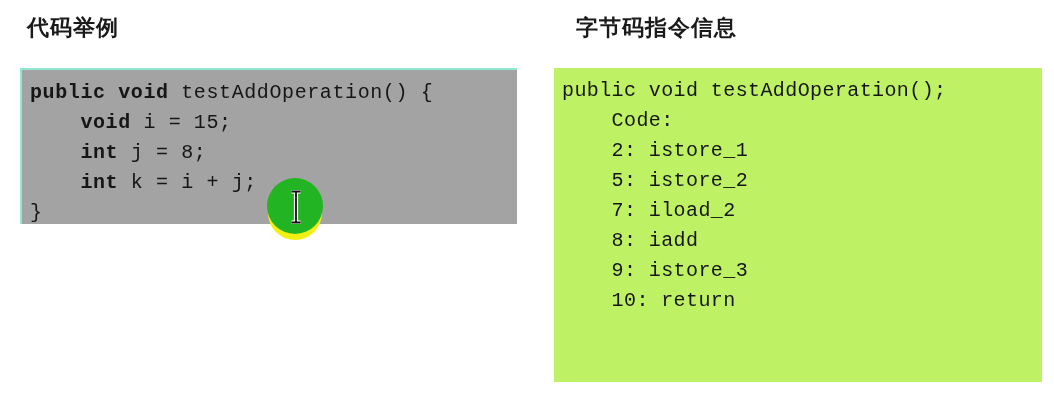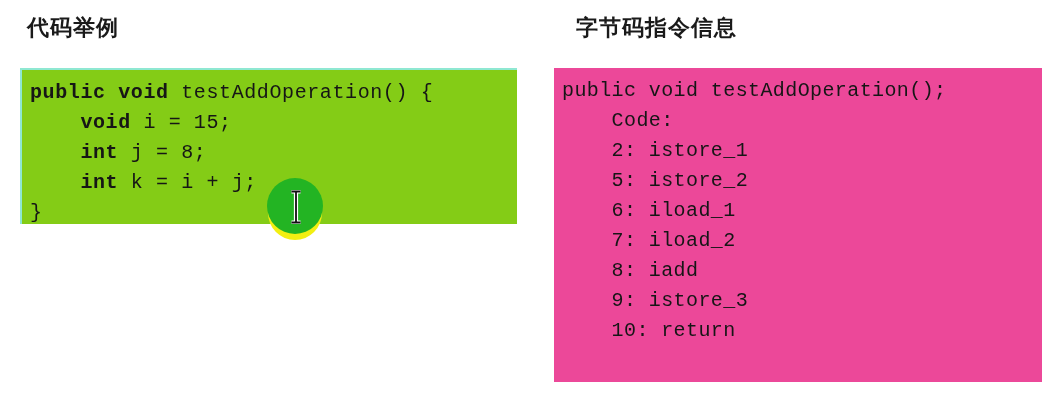--- a/index.html
+++ b/index.html
@@ -40,32 +40,32 @@
     position: absolute;
     box-sizing: border-box;
     overflow: hidden;
   }
 
   #panel-source {
     left: 20px;
     top: 68px;
     width: 497px;
     height: 156px;
-    background: #84cc16;
+    background: #a3a3a3;
     border-top: 2px solid #8fe8d2;
     border-left: 2px solid #8fe8d2;
     padding: 8px 0 0 8px;
   }
 
   #panel-bytecode {
     left: 554px;
     top: 68px;
     width: 488px;
     height: 314px;
-    background: #ec4899;
+    background: #bef264;
     padding: 8px 0 0 8px;
   }
 
   .code-line {
     font-family: "Liberation Mono", "DejaVu Sans Mono", monospace;
     font-size: 20px;
     line-height: 30px;
     color: #161616;
     white-space: pre;
     margin: 0;
@@ -125,21 +125,20 @@
       <div class="code-line"><span>}</span></div>
     </div>
 
   <div class="panel-title" id="title-right">字节码指令信息</div>
 
   <div class="code-panel" id="panel-bytecode">
       <div class="code-line">public void testAddOperation();</div>
       <div class="code-line">    Code:</div>
       <div class="code-line">    2: istore_1</div>
       <div class="code-line">    5: istore_2</div>
-      <div class="code-line">    6: iload_1</div>
       <div class="code-line">    7: iload_2</div>
       <div class="code-line">    8: iadd</div>
       <div class="code-line">    9: istore_3</div>
       <div class="code-line">    10: return</div>
     </div>
 
   <div id="cursor-highlight">
     <div class="halo-yellow"></div>
     <div class="halo-green"></div>
     <svg class="ibeam" viewBox="0 0 12 34">

